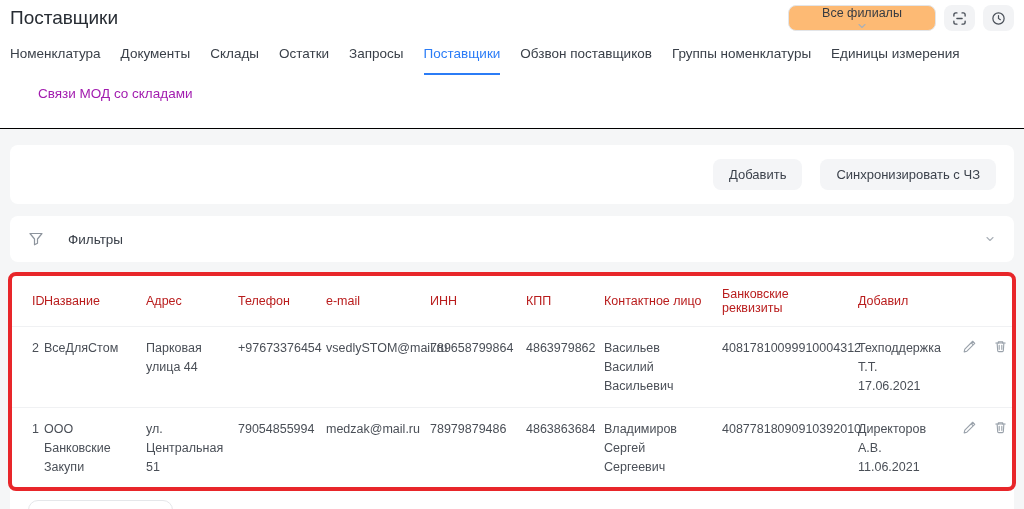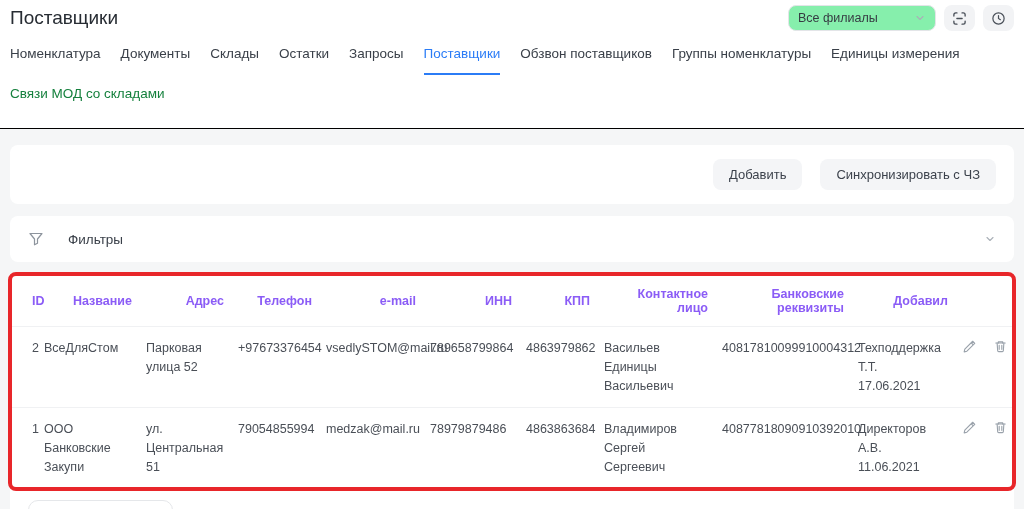--- a/index.html
+++ b/index.html
@@ -4,48 +4,48 @@
 <style>
   * { margin:0; padding:0; box-sizing:border-box; }
   html,body { width:1024px; height:509px; overflow:hidden; }
   body { font-family:"Liberation Sans", sans-serif; background:#f5f6f7; color:#3c424c; }
 
   
   .header { background:#fff; border-bottom:1px solid #000000; }
   .topbar { display:flex; align-items:center; justify-content:space-between; padding:6px 10px 4px 10px; height:34px; }
   .page-title { font-size:19px; font-weight:500; color:#272c33; }
   .topbar-right { display:flex; align-items:center; gap:8px; }
-  .branch-select { width:148px; height:26px; border:1px solid #e3e5e8; border-radius:8px; background:#86efac;
-    display:flex; align-items:center; justify-content:space-between; padding:0 9px; font-size:12.5px; color:#363b42; cursor:pointer; }
+  .branch-select { width:148px; height:26px; border:1px solid #e3e5e8; border-radius:8px; background:#fdba74;
+    display:flex; align-items:center; justify-content:space-between; padding:0 9px; font-size:12.5px; color:#363b42; cursor:pointer;flex-direction:column; }
   .icon-btn { width:31px; height:26px; background:#f2f3f5; border:none; border-radius:8px;
     display:flex; align-items:center; justify-content:center; color:#494f58; cursor:pointer; }
   .chev { color:#aab0b8; display:flex; }
 
   .tabs { display:flex; gap:20px; padding:12px 10px 0 10px; font-size:13.5px; color:#3a4049; }
   .tab { padding-bottom:12px; cursor:pointer; white-space:nowrap; }
   .tab.active { color:#2b7cf6; border-bottom:2px solid #2b7cf6; }
-  .tabs-row2 { display:flex; padding:11px 10px 15px 10px; font-size:13.5px; color:#15803d; }
+  .tabs-row2 { display:flex; padding:11px 10px 15px 10px; font-size:13.5px; color:#a21caf;margin-left:28px; }
 
   
   .main { padding:16px 10px 0 10px; }
   .card { background:#fff; border-radius:8px; }
   .card-actions { padding:14px 18px; display:flex; justify-content:flex-end; gap:18px; }
   .btn { background:#f4f5f7; border:none; border-radius:8px; padding:8px 16px; font-size:13px; color:#3c424c;
     font-family:inherit; cursor:pointer; }
   .card-filters { margin-top:12px; padding:15px 18px; display:flex; align-items:center; gap:24px; }
   .filters-label { font-size:13.5px; color:#3a4049; }
   .filters-chevron { margin-left:auto; color:#aab0b8; display:flex; cursor:pointer; }
 
   
   .card-table { margin-top:12px; }
   .table-zone { position:relative; }
   .red-annotation { position:absolute; top:-2px; left:-2px; right:-2px; bottom:-2px;
     border:4px solid #e8262a; border-radius:8px; pointer-events:none; z-index:5; }
   table { width:100%; border-collapse:collapse; table-layout:fixed; }
-  th { font-size:12.5px; color:#8b5cf6; font-weight:bold; text-align:right; padding:13px 14px 11px 0; }
+  th { font-size:12.5px; color:#b91c1c; font-weight:normal; text-align:left; padding:13px 14px 11px 0; }
   td { font-size:12.5px; color:#4a4f57; padding:12px 14px 12px 0; vertical-align:top;
     border-top:1px solid #f0f1f3; line-height:1.5; }
   th:first-child, td:first-child { padding-left:22px; }
   .nowrap { white-space:nowrap; }
   .row-actions { display:flex; gap:16px; align-items:center; color:#9aa2ab; }
   .row-actions span { cursor:pointer; display:flex; }
 
   
   .pagination-row { display:flex; justify-content:space-between; align-items:center; padding:11px 18px 13px 18px; }
   .pager { display:flex; align-items:center; border:1px solid #e5e7ea; border-radius:10px; padding:6px 4px; }
@@ -158,26 +158,26 @@
             <th>Контактное лицо</th>
             <th>Банковские реквизиты</th>
             <th>Добавил</th>
             <th></th>
           </tr>
         </thead>
         <tbody>
           <tr>
             <td>2</td>
             <td>ВсеДляСтом</td>
-            <td>Парковая улица 52</td>
+            <td>Парковая улица 44</td>
             <td class="nowrap">+97673376454</td>
             <td class="nowrap">vsedlySTOM@mail.ru</td>
             <td class="nowrap">789658799864</td>
             <td class="nowrap">4863979862</td>
-            <td>Васильев Единицы Васильевич</td>
+            <td>Васильев Василий Васильевич</td>
             <td class="nowrap">40817810099910004312</td>
             <td>
               <div>Техподдержка Т.Т.</div>
               <div>17.06.2021</div>
             </td>
             <td>
               <div class="row-actions">
                 <span>
                   <svg width="15" height="15" viewBox="0 0 16 16" fill="none" stroke="currentColor" stroke-width="1.2" stroke-linejoin="round">
                       <path d="M11.4 2.4l2.2 2.2L5.2 13 2.3 13.7 3 10.8 11.4 2.4z"></path>

